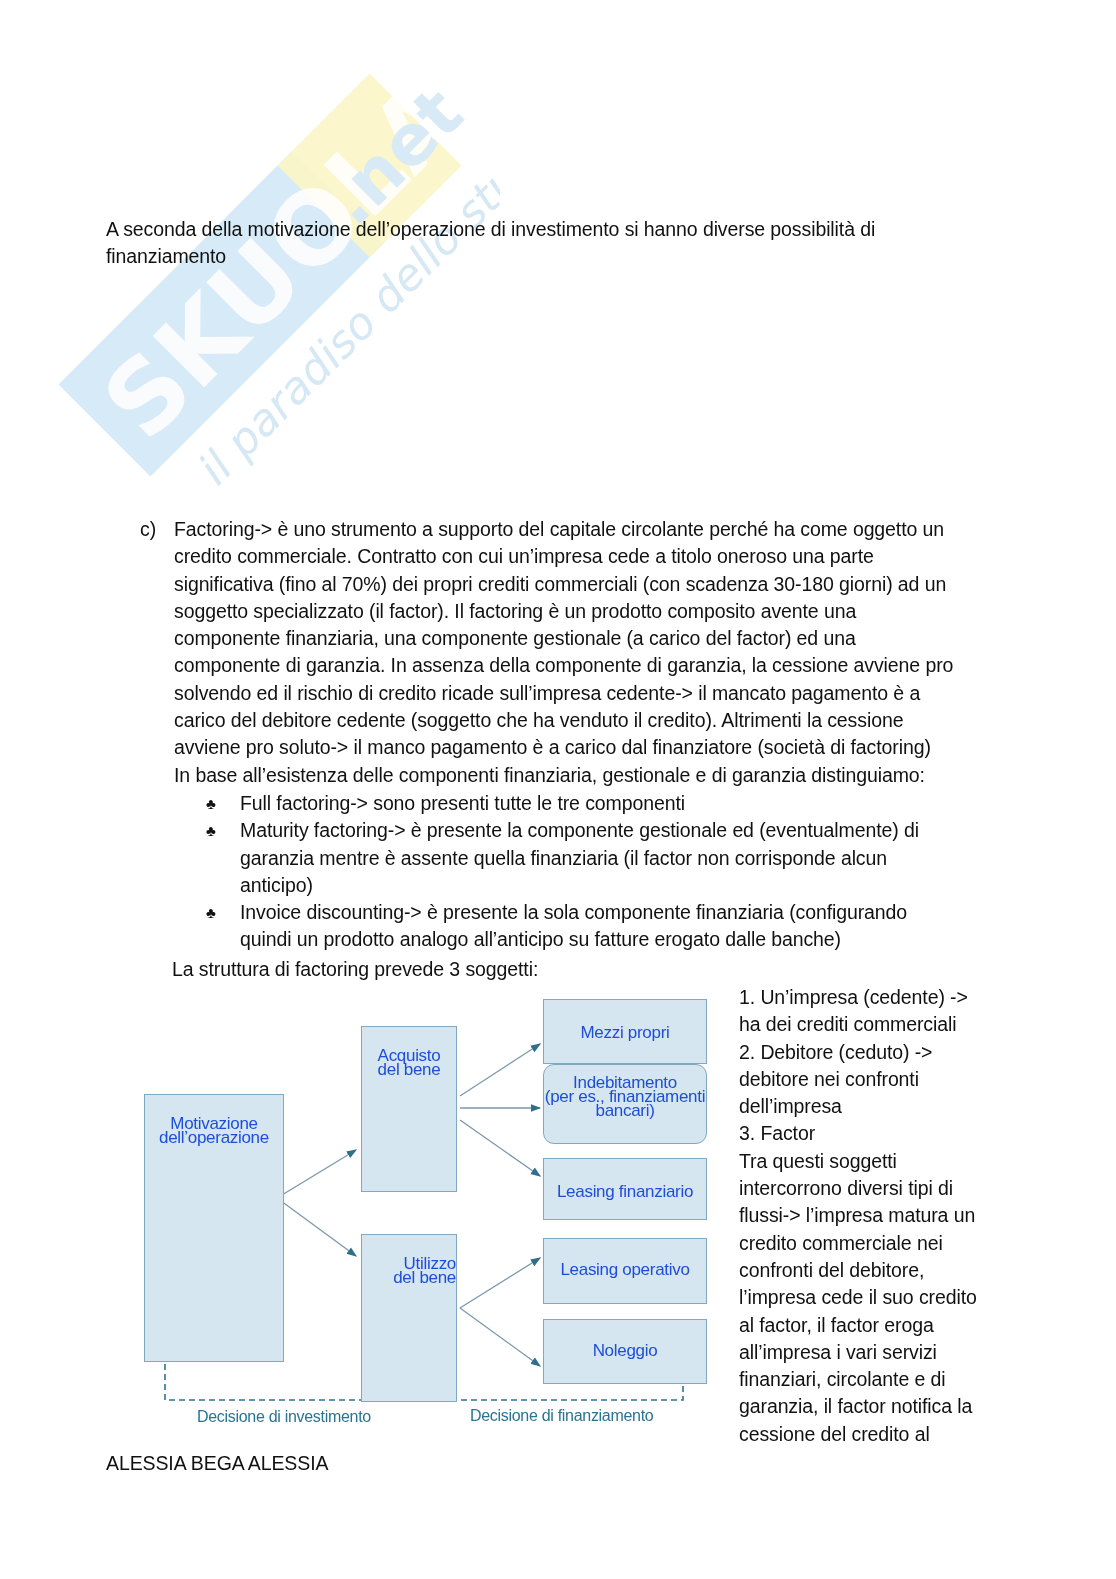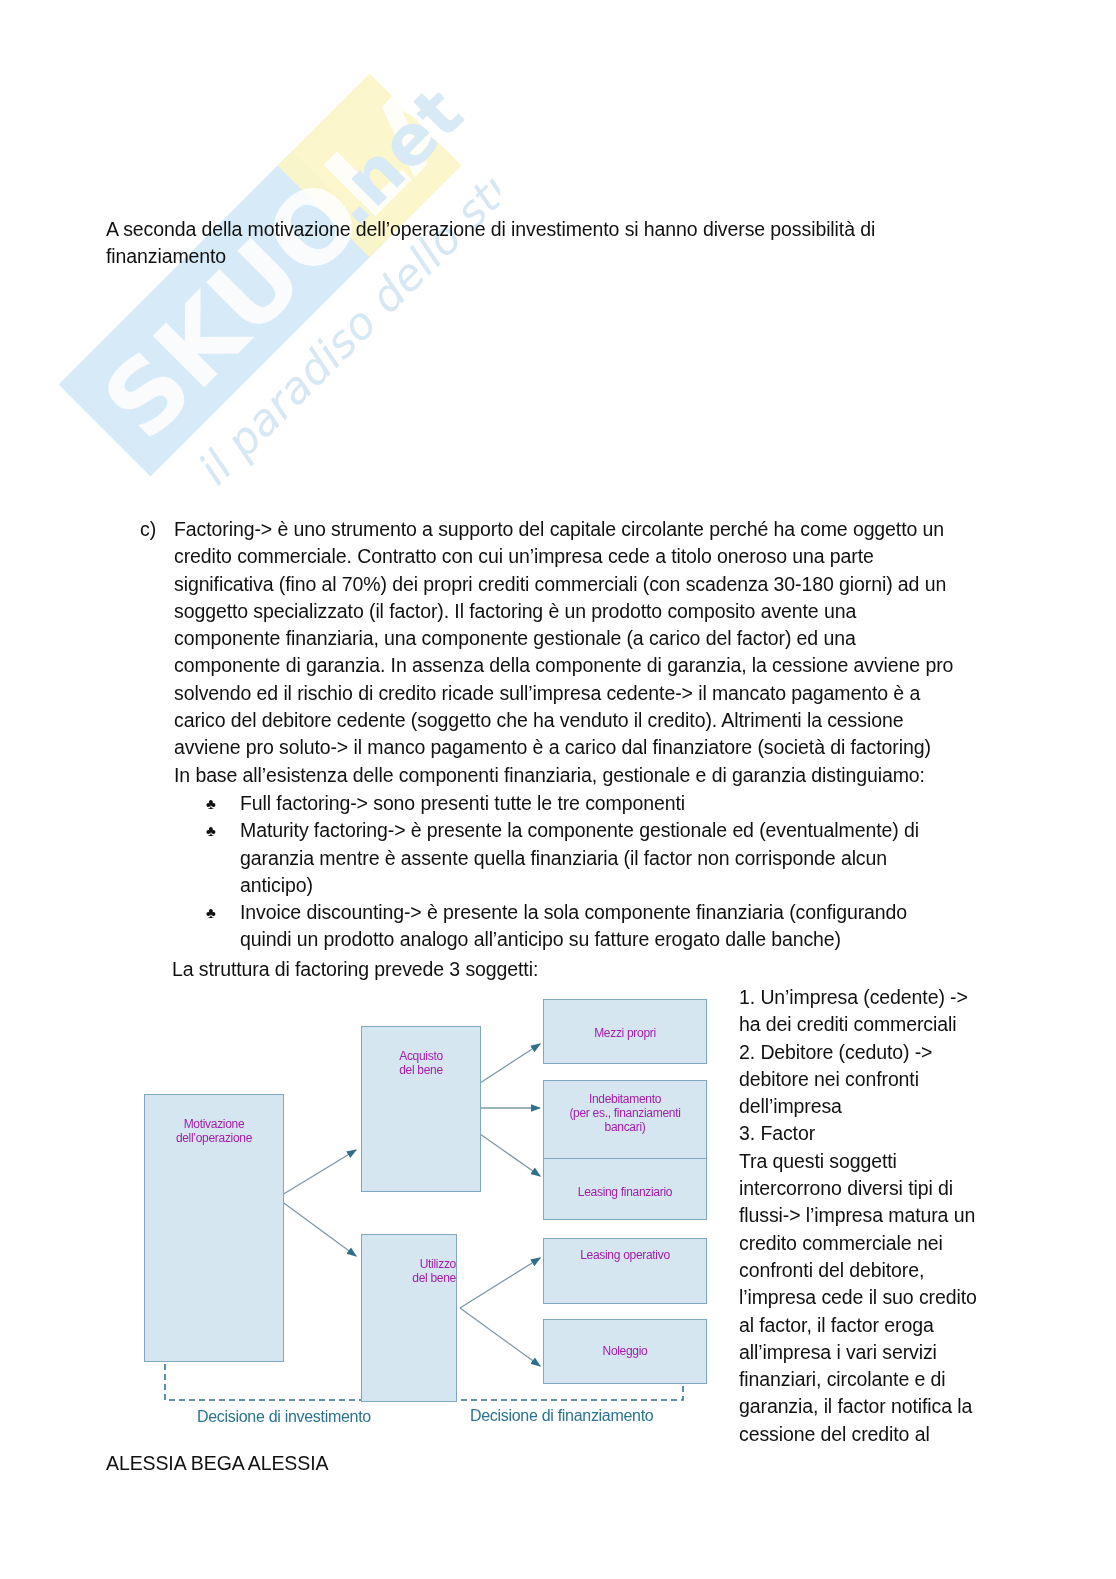--- a/index.html
+++ b/index.html
@@ -21,21 +21,21 @@
   .bullets li { position: relative; padding-left: 34px; }
   .bullets .club { position: absolute; left: 0; top: 0; font-size: 15px; }
 
   .struttura { position: absolute; left: 172px; top: 956px; }
 
   .right-col { position: absolute; left: 739px; top: 984px; width: 270px; }
   .right-col .line { white-space: nowrap; }
 
   .diagram { position: absolute; left: 130px; top: 990px; width: 590px; height: 440px; }
   .box { position: absolute; background: #d6e6f0; border: 1.5px solid #7ea9c1; box-sizing: border-box;
-         color: #a21caf; font-size: 12px; line-height: 14px; text-align: center; letter-spacing: -0.3px; }
+         color: #1d4ed8; font-size: 17px; line-height: 14px; text-align: center; letter-spacing: -0.3px; }
   .box .label { display: block; }
   .dlabel { position: absolute; color: #2b7391; font-size: 16px; letter-spacing: -0.3px; white-space: nowrap; }
 
   .footer { position: absolute; left: 106px; top: 1450px; }
 </style>
 </head>
 <body>
 
 <div class="page">
 
@@ -139,40 +139,40 @@
         <rect x="252" y="325" width="10" height="11"></rect>
         <rect x="296" y="361" width="10" height="11"></rect>
         <rect x="548" y="367" width="10" height="11"></rect>
       </g>
     </svg>
 
     <div class="box" style="left:14px;top:104px;width:140px;height:268px;padding-top:22px;">
       <span class="label">Motivazione</span>
       <span class="label">dell’operazione</span>
     </div>
-    <div class="box" style="left:231px;top:36px;width:120px;height:166px;padding-top:22px;">
+    <div class="box" style="left:231px;top:36px;width:96px;height:166px;padding-top:22px;">
       <span class="label">Acquisto</span>
       <span class="label">del bene</span>
     </div>
     <div class="box" style="left:231px;top:244px;width:96px;height:168px;padding-top:22px;text-align:right;">
       <span class="label">Utilizzo</span>
       <span class="label">del bene</span>
     </div>
     <div class="box" style="left:413px;top:9px;width:164px;height:65px;padding-top:26px;">
       <span class="label">Mezzi propri</span>
     </div>
-    <div class="box" style="left:413px;top:90px;width:164px;height:80px;padding-top:11px;">
+    <div class="box" style="left:413px;top:74px;width:164px;height:80px;padding-top:11px;border-radius:11px;">
       <span class="label">Indebitamento</span>
       <span class="label">(per es., finanziamenti</span>
       <span class="label">bancari)</span>
     </div>
     <div class="box" style="left:413px;top:168px;width:164px;height:62px;padding-top:26px;">
       <span class="label">Leasing finanziario</span>
     </div>
-    <div class="box" style="left:413px;top:248px;width:164px;height:66px;padding-top:9px;">
+    <div class="box" style="left:413px;top:248px;width:164px;height:66px;padding-top:24px;">
       <span class="label">Leasing operativo</span>
     </div>
     <div class="box" style="left:413px;top:329px;width:164px;height:65px;padding-top:24px;">
       <span class="label">Noleggio</span>
     </div>
 
     <span class="dlabel" style="left:67px;top:418px;">Decisione di investimento</span>
     <span class="dlabel" style="left:340px;top:417px;">Decisione di finanziamento</span>
   </div>
 

